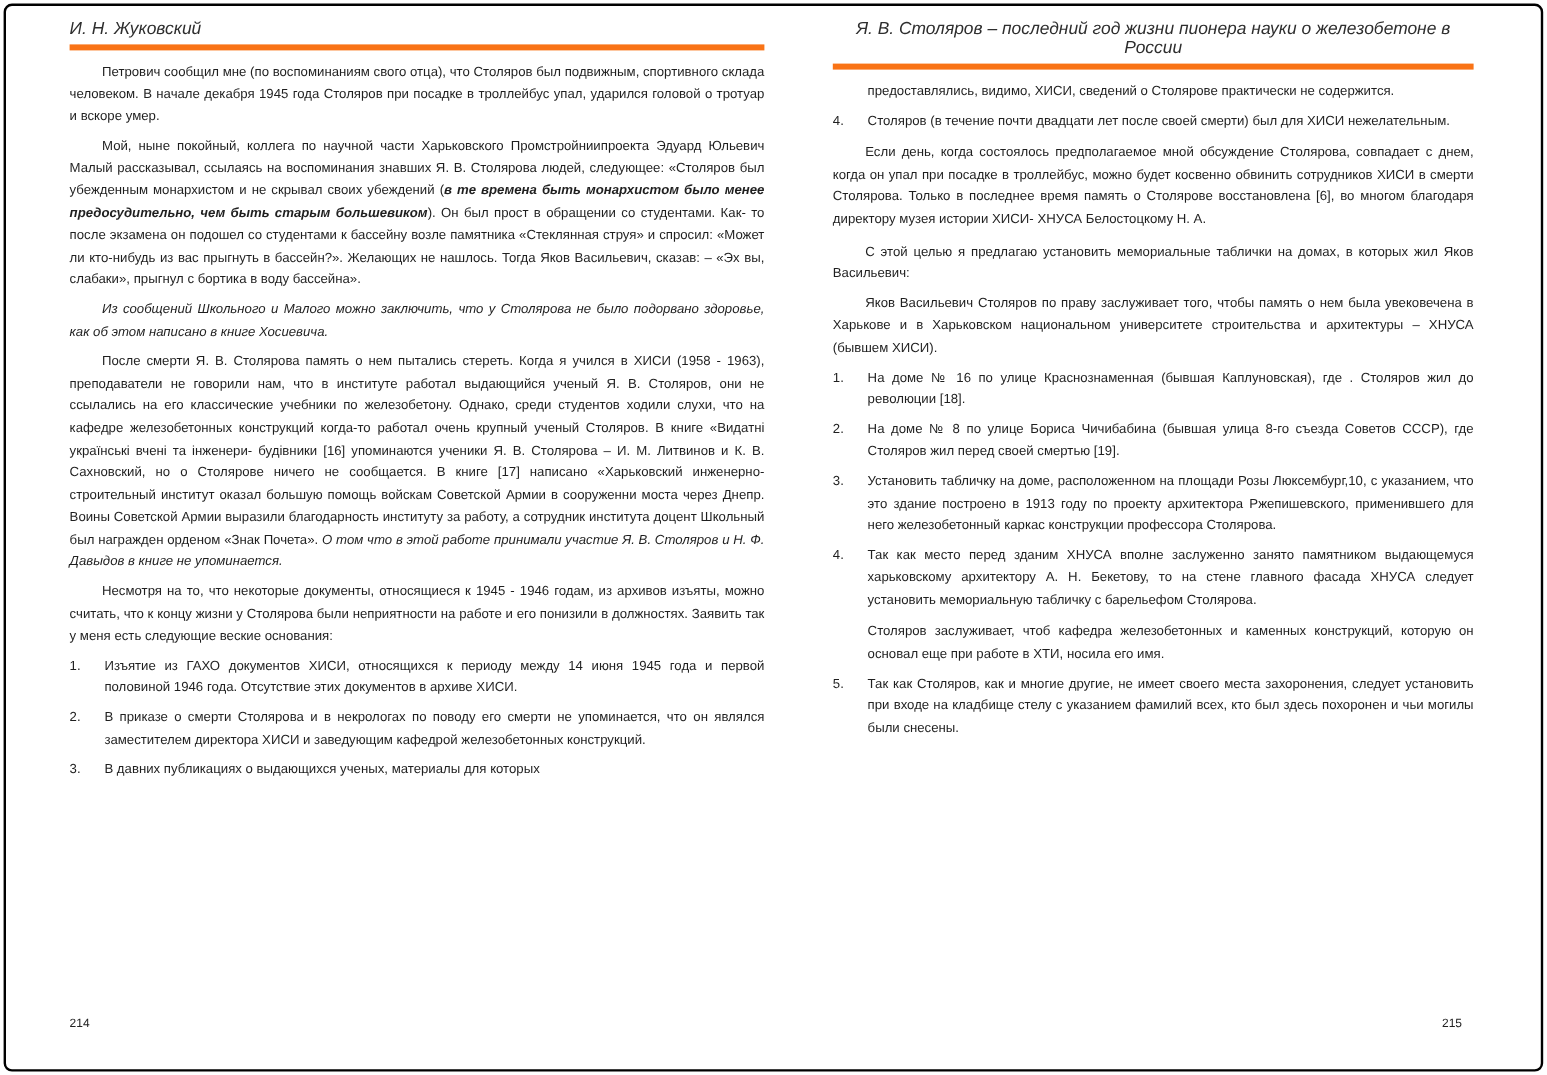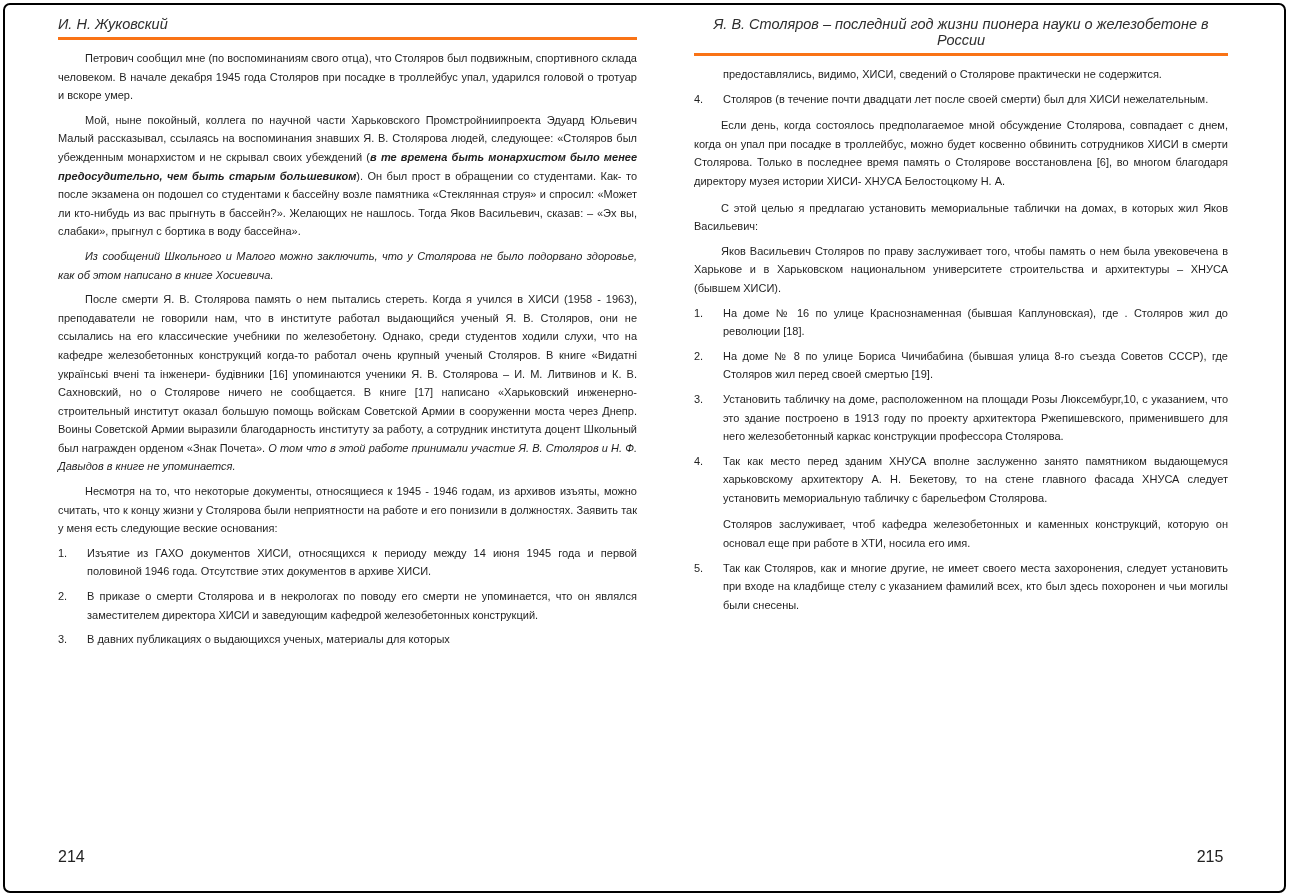--- a/index.html
+++ b/index.html
@@ -3,35 +3,35 @@
 <meta charset="utf-8">
 <style>
   html,body{margin:0;padding:0;background:#ffffff;}
   #page{position:relative;width:1289px;height:896px;background:#ffffff;
         font-family:"Liberation Sans",sans-serif;color:#1d1d1d;overflow:hidden;}
   #frame{position:absolute;inset:3px;border:2px solid #000;border-radius:7px;pointer-events:none;}
   .page-col{position:absolute;top:16px;}
   #col-left{left:58px;width:579px;}
   #col-right{left:694px;width:534px;}
   .running-head{font-style:italic;font-size:14.5px;color:#2e2e2e;line-height:16px;
-                padding-bottom:5px;border-bottom:3px solid #f97316;}
+                padding-bottom:5px;border-bottom:5px solid #f97316;}
   #col-left .running-head{text-align:left;}
   #col-right .running-head{text-align:center;font-style:italic;}
   .page-body{margin-top:9px;font-size:11px;line-height:18.6px;text-align:justify;
              color:#1f1f1f;}
   .page-body p{margin:0 0 6px 0;}
   p.para{text-indent:27px;}
   p.licont{margin-left:29px;text-indent:0;}
   .gap-top{margin-top:8px !important;}
   .li{display:flex;margin:0 0 6px 0;}
   .li-num{flex:0 0 29px;}
   .li-text{flex:1;text-align:justify;}
   .it{font-style:italic;}
   .bit{font-style:italic;font-weight:bold;}
-  .pagenum{position:absolute;top:848px;font-size:16px;color:#222;}
+  .pagenum{position:absolute;top:848px;font-size:10px;color:#222;}
   #pn-left{left:58px;}
   #pn-right{left:1160px;width:100px;text-align:center;}
 </style>
 </head>
 <body>
 
 <div id="page">
   <div id="frame"></div>
 
   <div id="col-left" class="page-col">

